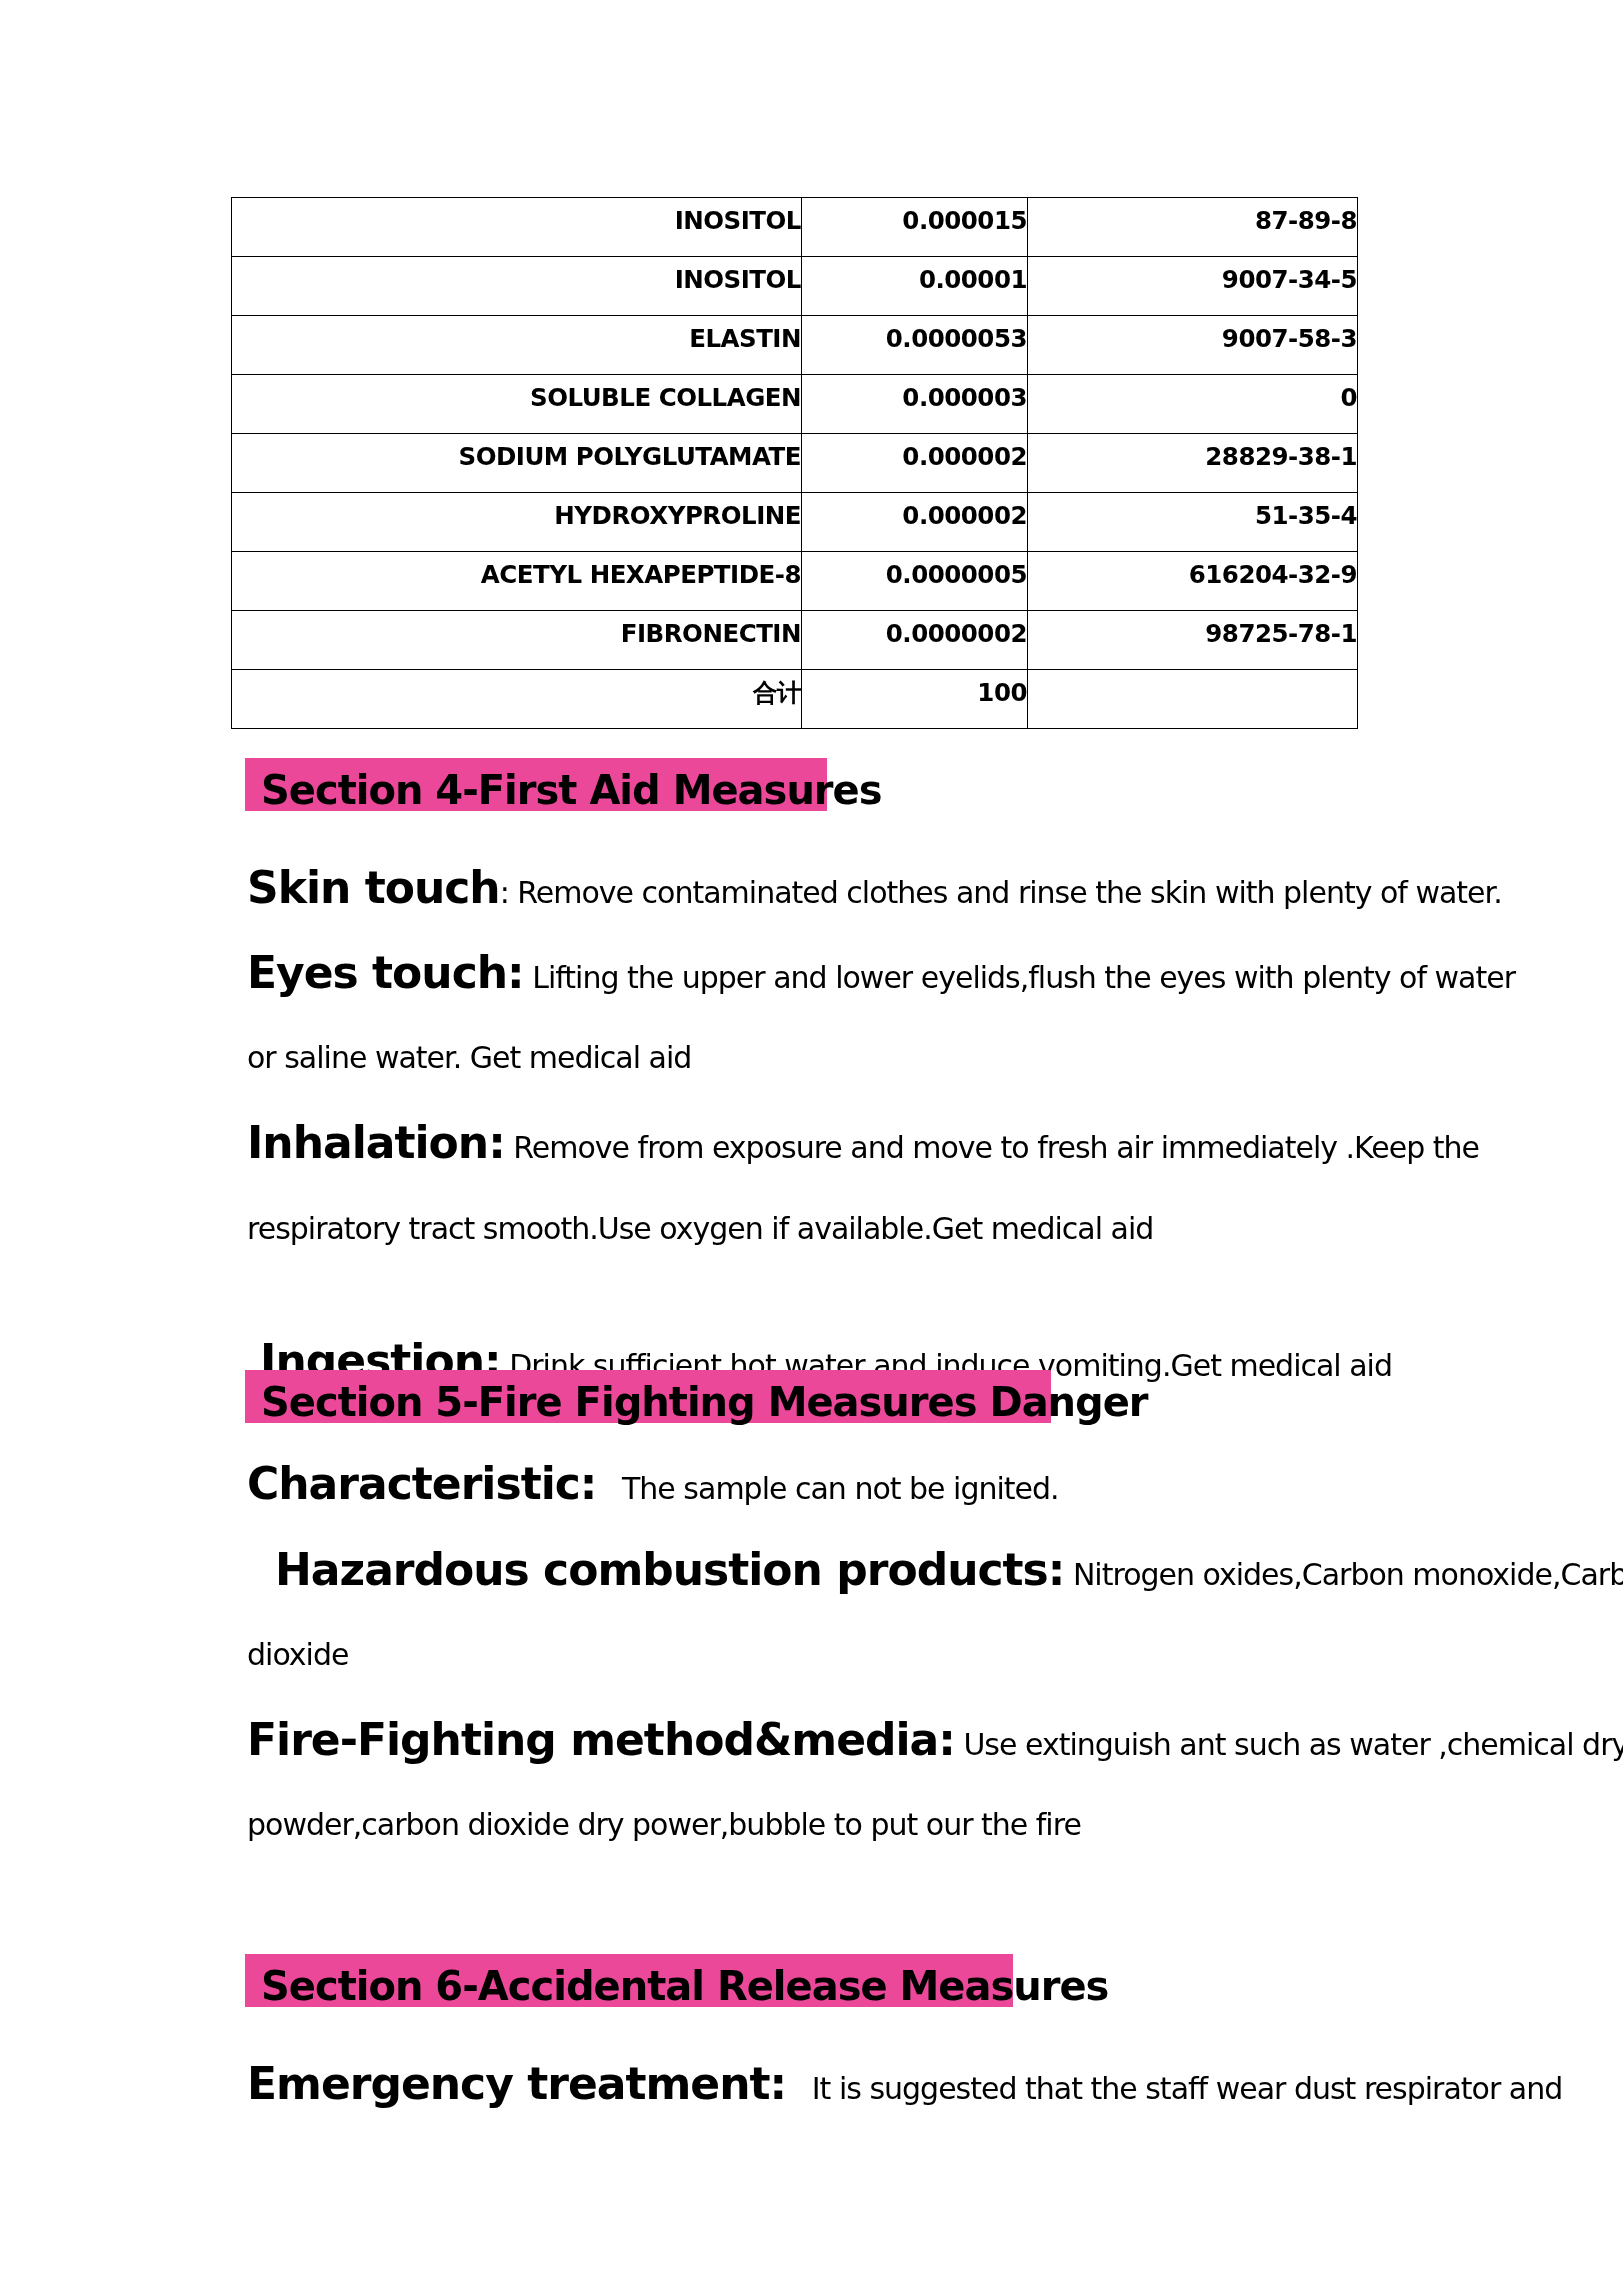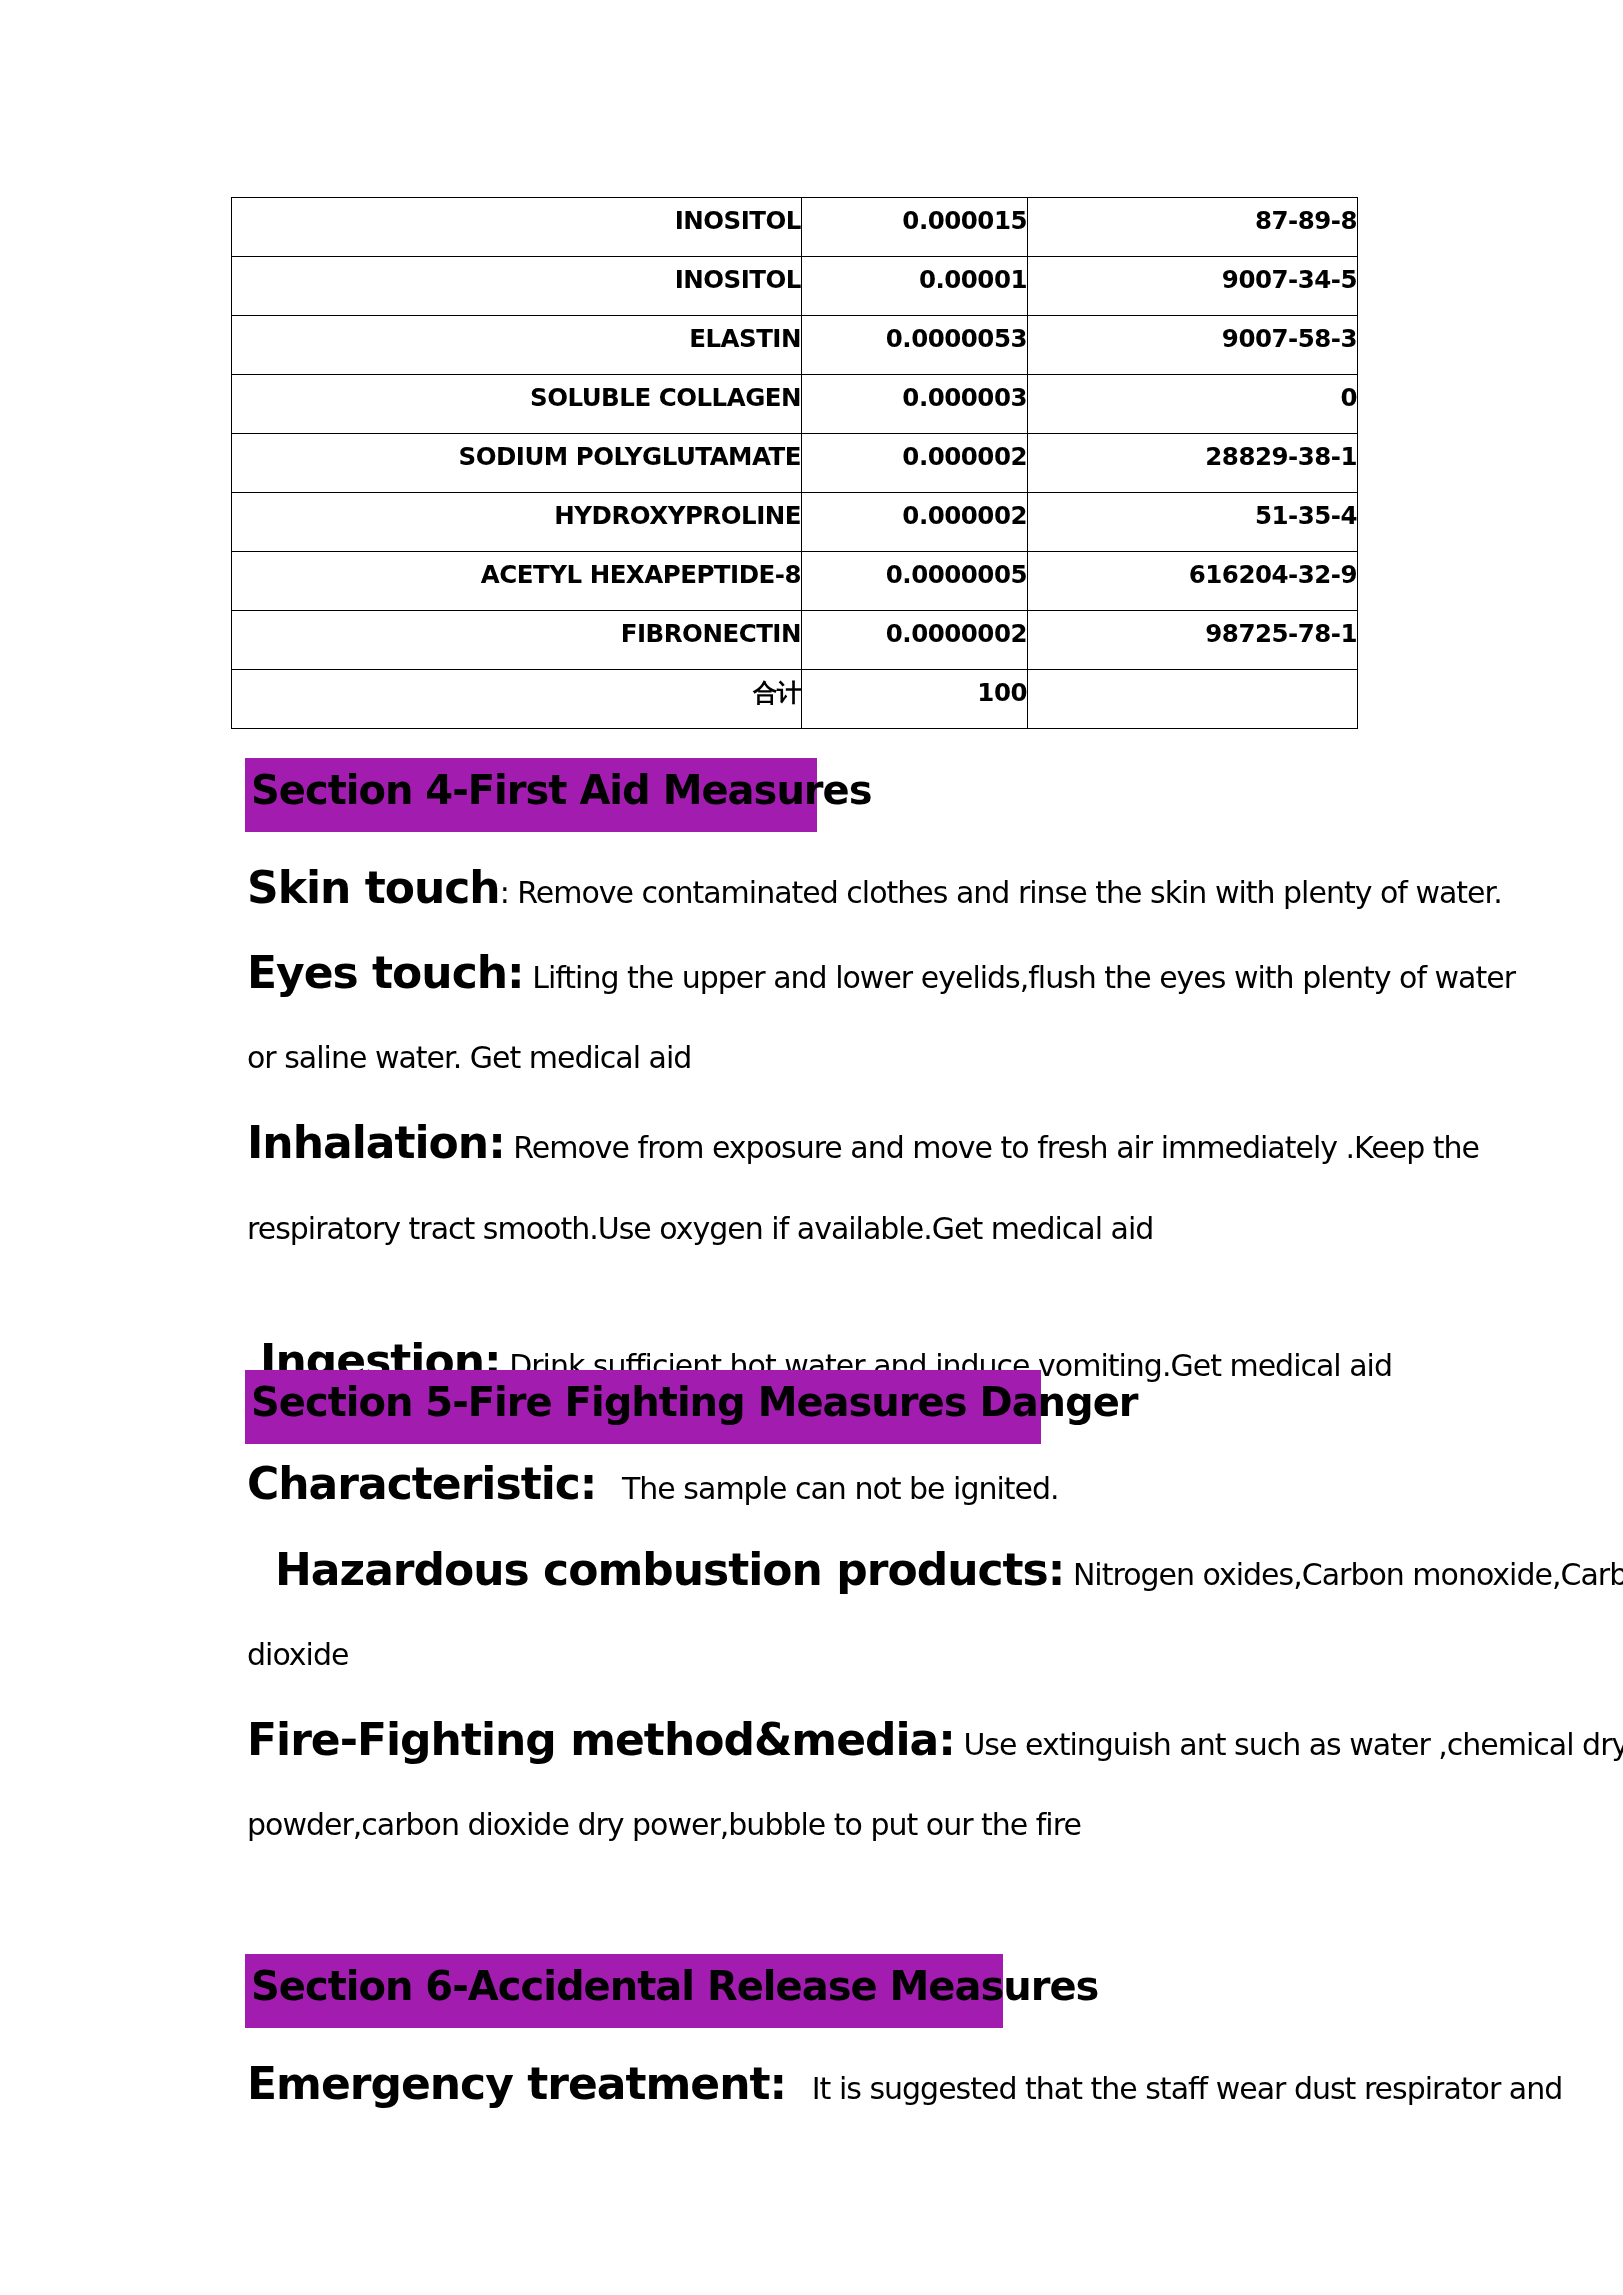--- a/index.html
+++ b/index.html
@@ -20,25 +20,25 @@
   table.comp td {
     border: 1.5px solid #000; height: 58px; padding: 0;
     text-align: right; vertical-align: top;
     font-family: "DejaVu Sans", sans-serif; font-weight: bold;
     font-size: 24.5px; line-height: 24.5px;
   }
   table.comp td span { display: inline-block; padding-top: 11.2px; letter-spacing: -0.5px; }
 
   
   .sec-head {
-    position: absolute; left: 245px; height: 74px;
-    background: #a21caf;
+    position: absolute; left: 245px; height: 53px;
+    background: #ec4899;
     font-family: "DejaVu Sans", sans-serif; font-weight: bold;
     font-size: 40px; line-height: 65px; white-space: nowrap;
-    padding-left: 6px; letter-spacing: -1px;
+    padding-left: 16px; letter-spacing: -1px;
   }
 
   
   .line {
     position: absolute; left: 247px; width: 1145px;
     font-family: "DejaVu Sans", sans-serif; font-size: 30px;
     line-height: 41px; white-space: nowrap; letter-spacing: -1px;
   }
   .lbl { font-weight: bold; font-size: 44px; letter-spacing: -1px; }
 </style>

